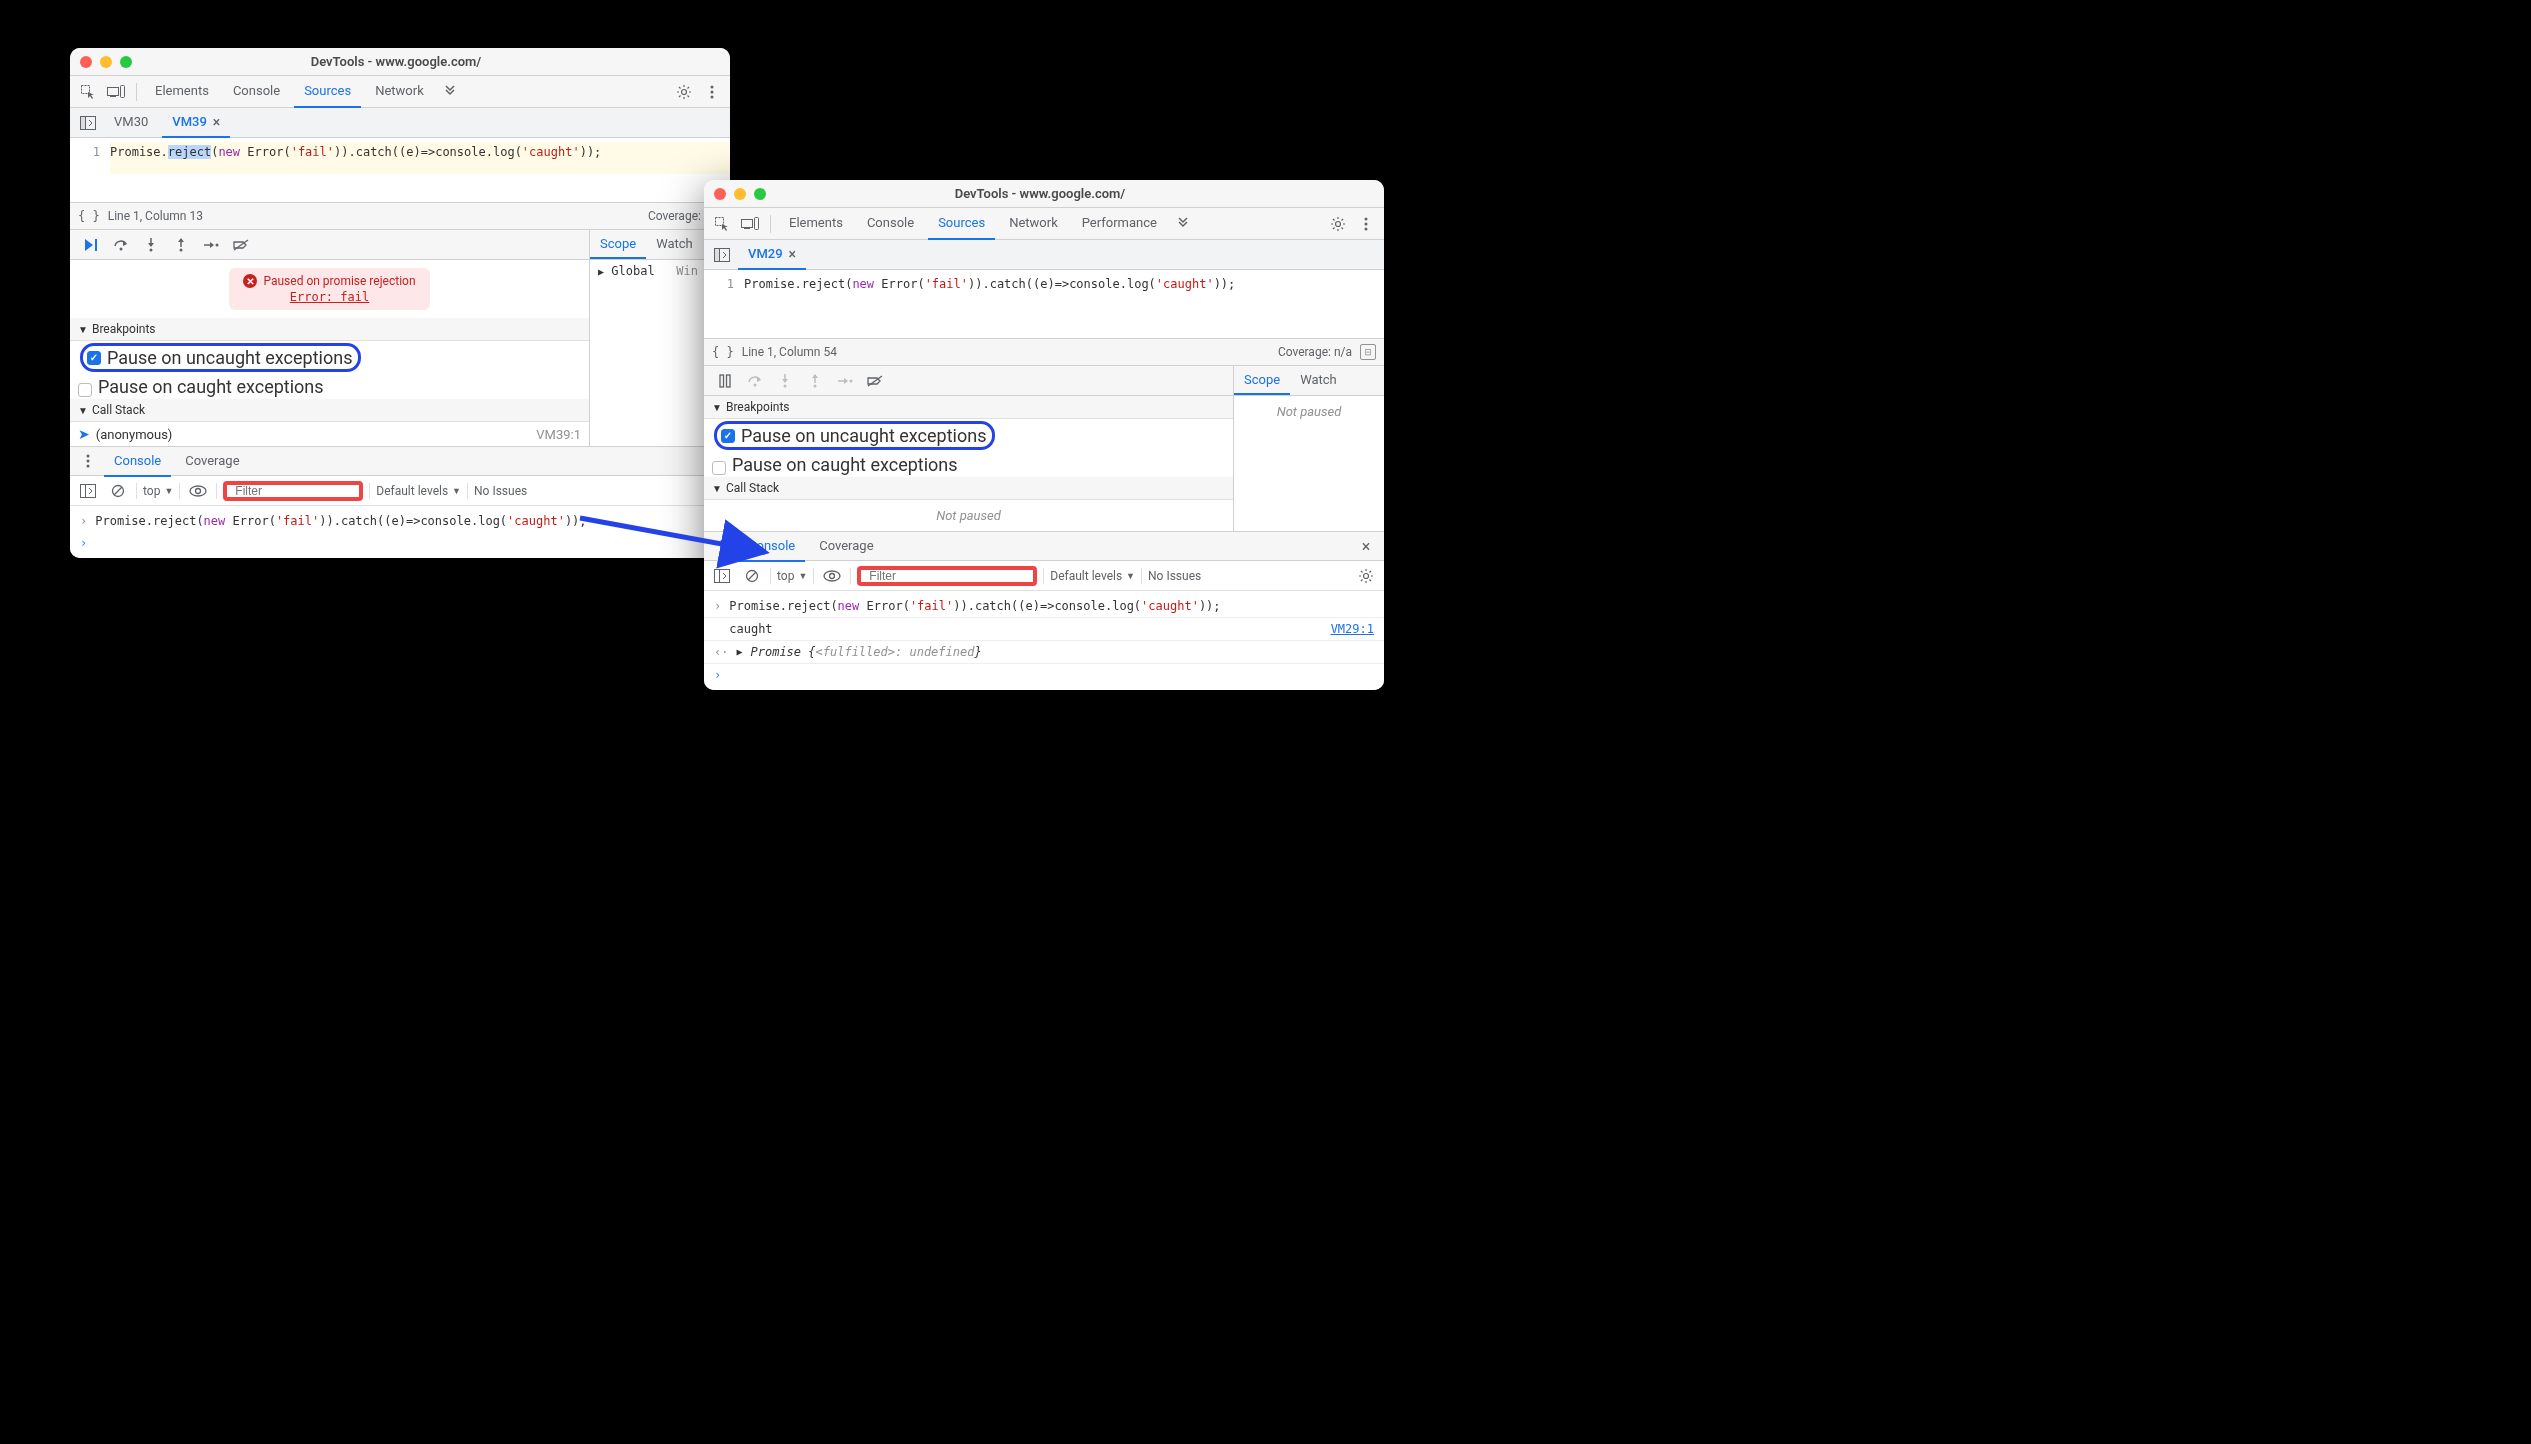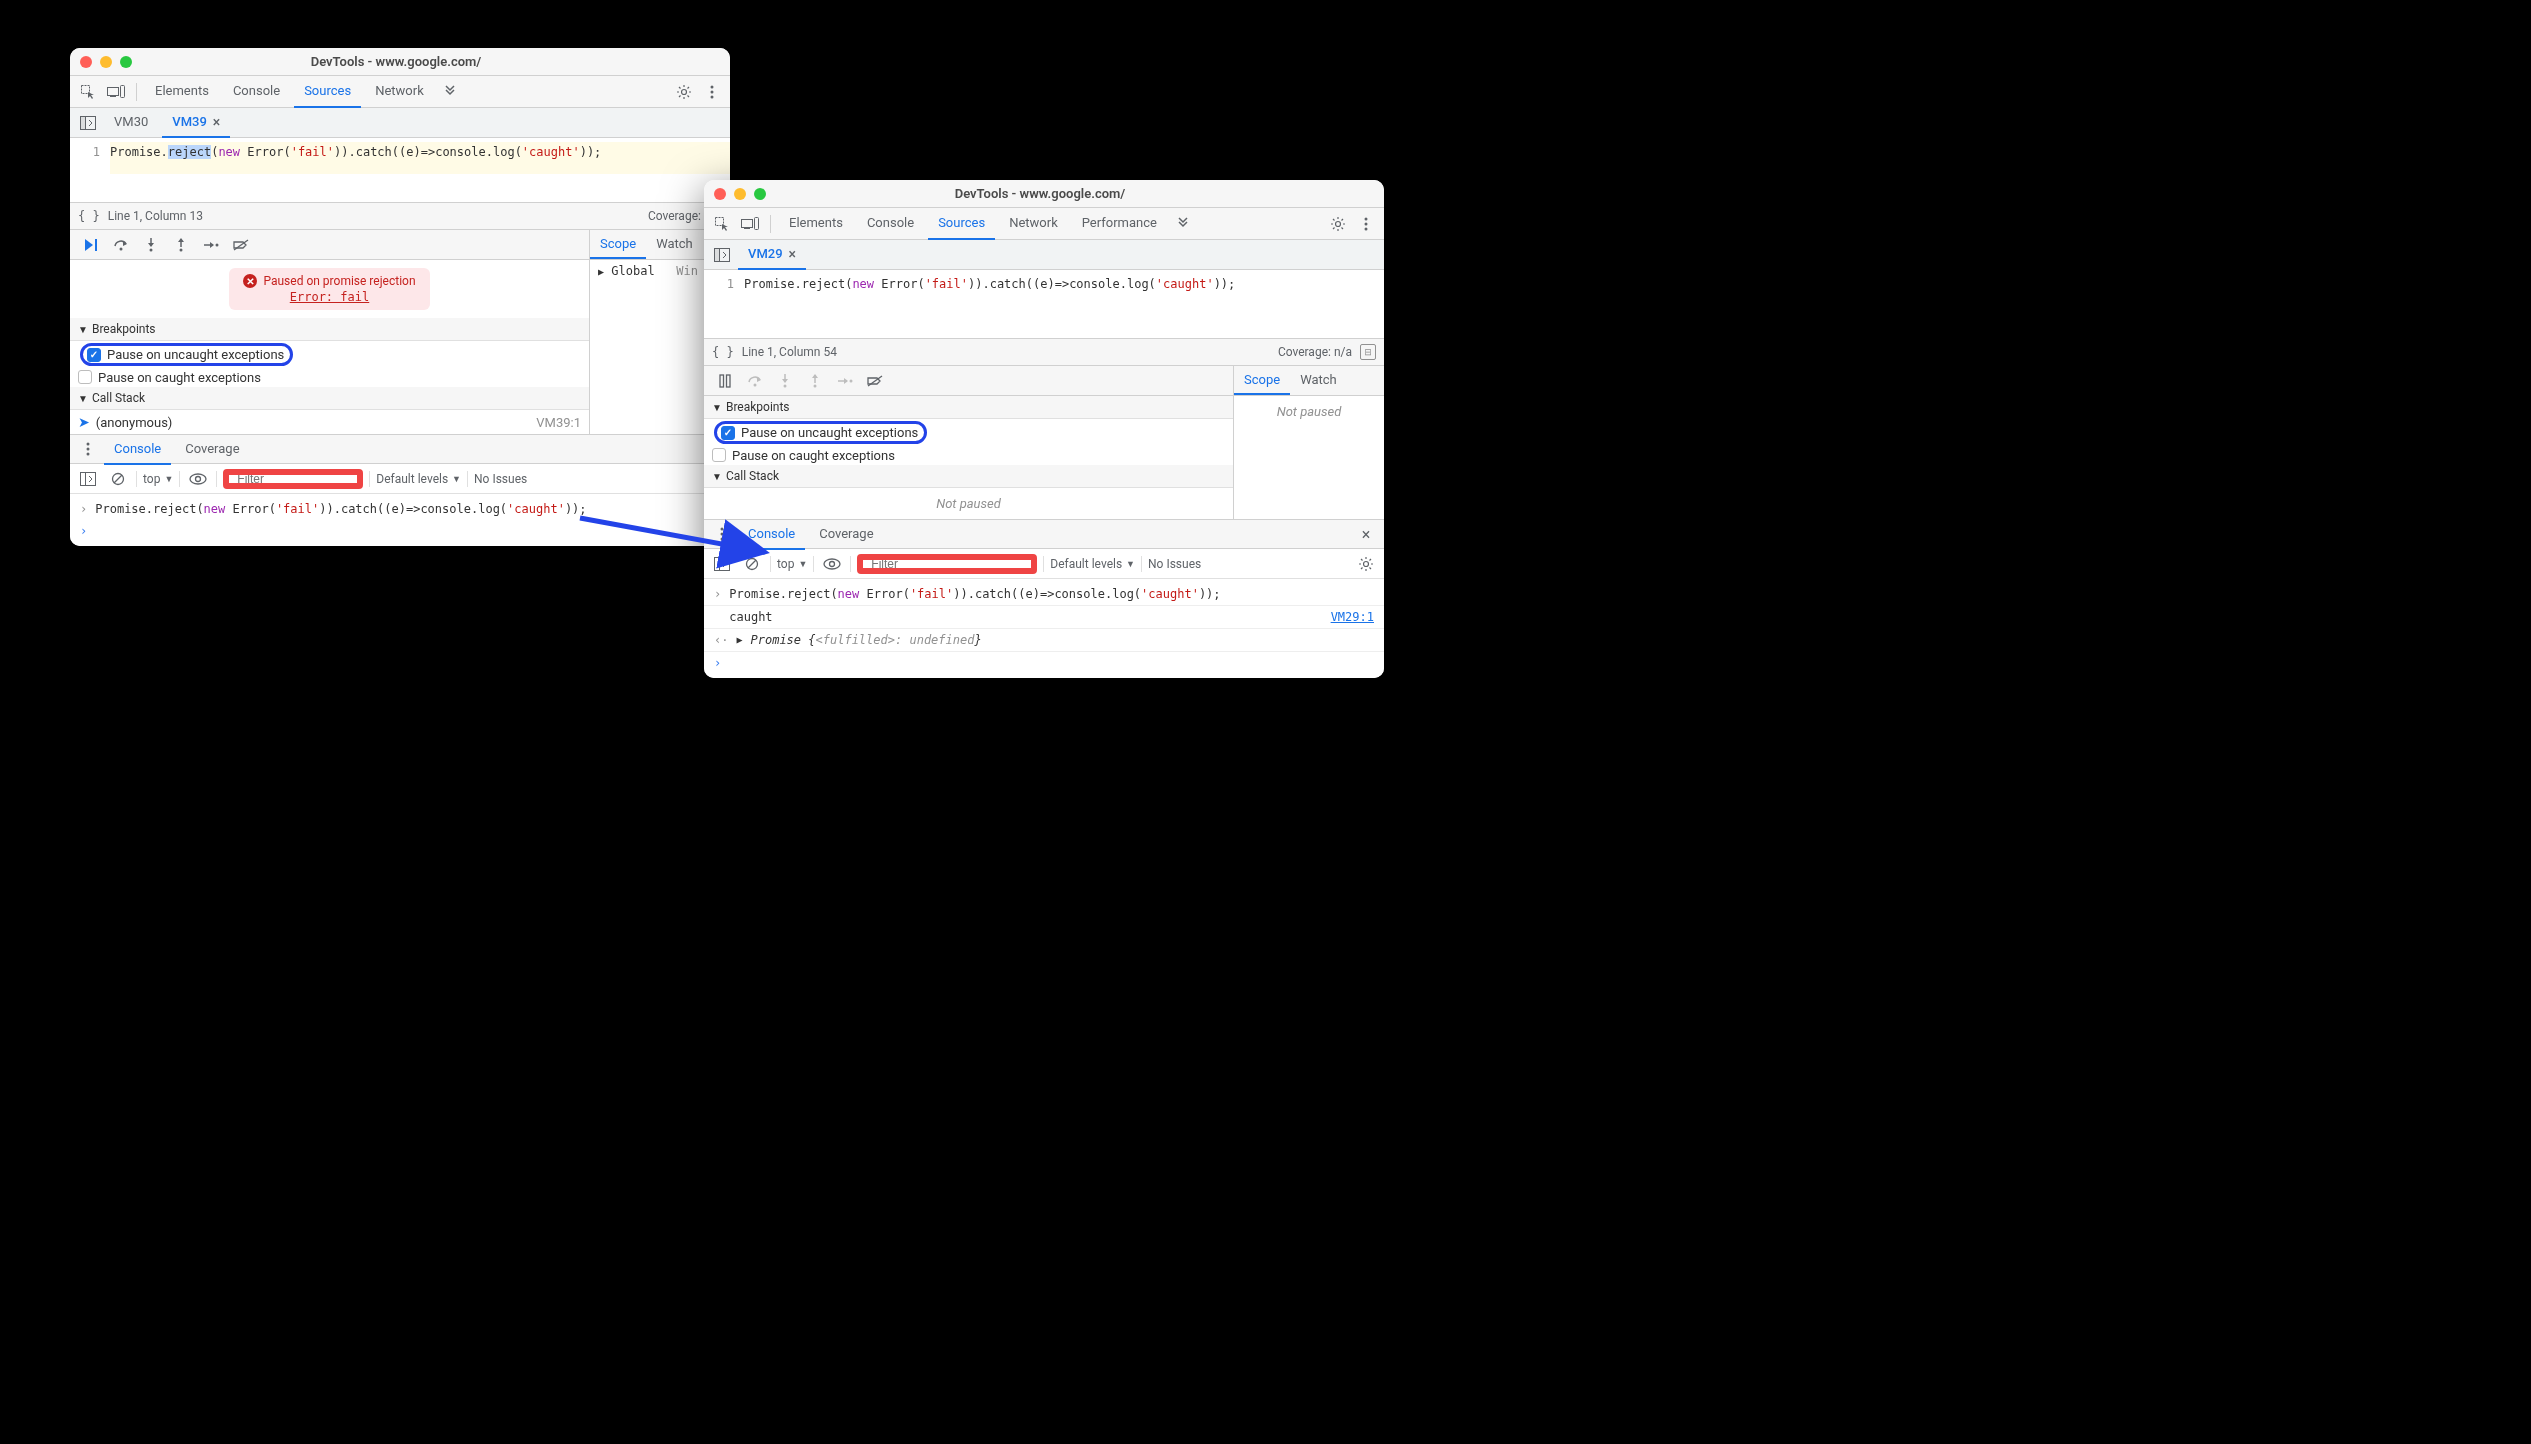--- a/index.html
+++ b/index.html
@@ -192,23 +192,23 @@
   .pause-banner .line1 { display: flex; align-items: center; gap: 6px; }
   .pause-banner .err-icon {
     width: 14px; height: 14px; border-radius: 50%;
     background: #c5221f; color: #fff;
     display: flex; align-items: center; justify-content: center;
     font-size: 10px; font-weight: bold;
   }
   .pause-banner .line2 { font-family: Menlo, Consolas, monospace; margin-top: 2px; text-decoration: underline; }
   .checkbox-row {
     display: flex;
-    align-items: flex-start;
+    align-items: flex-end;
     padding: 2px 8px;
-    font-size: 13px;
+    font-size: 18px;
     gap: 6px;
     background: #fff;
   }
   .cb {
     width: 14px; height: 14px;
     border-radius: 3px;
     border: 1px solid #1a73e8;
     display: flex; align-items: center; justify-content: center;
     cursor: pointer;
     flex-shrink: 0;
@@ -255,21 +255,21 @@
     height: 30px;
     padding: 0 6px;
     gap: 6px;
     border-bottom: 1px solid #e0e0e0;
     background: #fff;
     font-size: 12px;
     color: #5f6368;
   }
   .ct-sep { width: 1px; height: 16px; background: #e0e0e0; }
   .filter-input {
-    border: 6px solid #ef4444;
+    border: 4px solid #ef4444;
     border-radius: 4px;
     padding: 2px 8px;
     font-size: 12px;
     height: 20px;
     width: 160px;
   }
   .ct-item { display: flex; align-items: center; gap: 4px; cursor: pointer; }
   .console-body {
     font-family: Menlo, Consolas, monospace;
     font-size: 12px;

